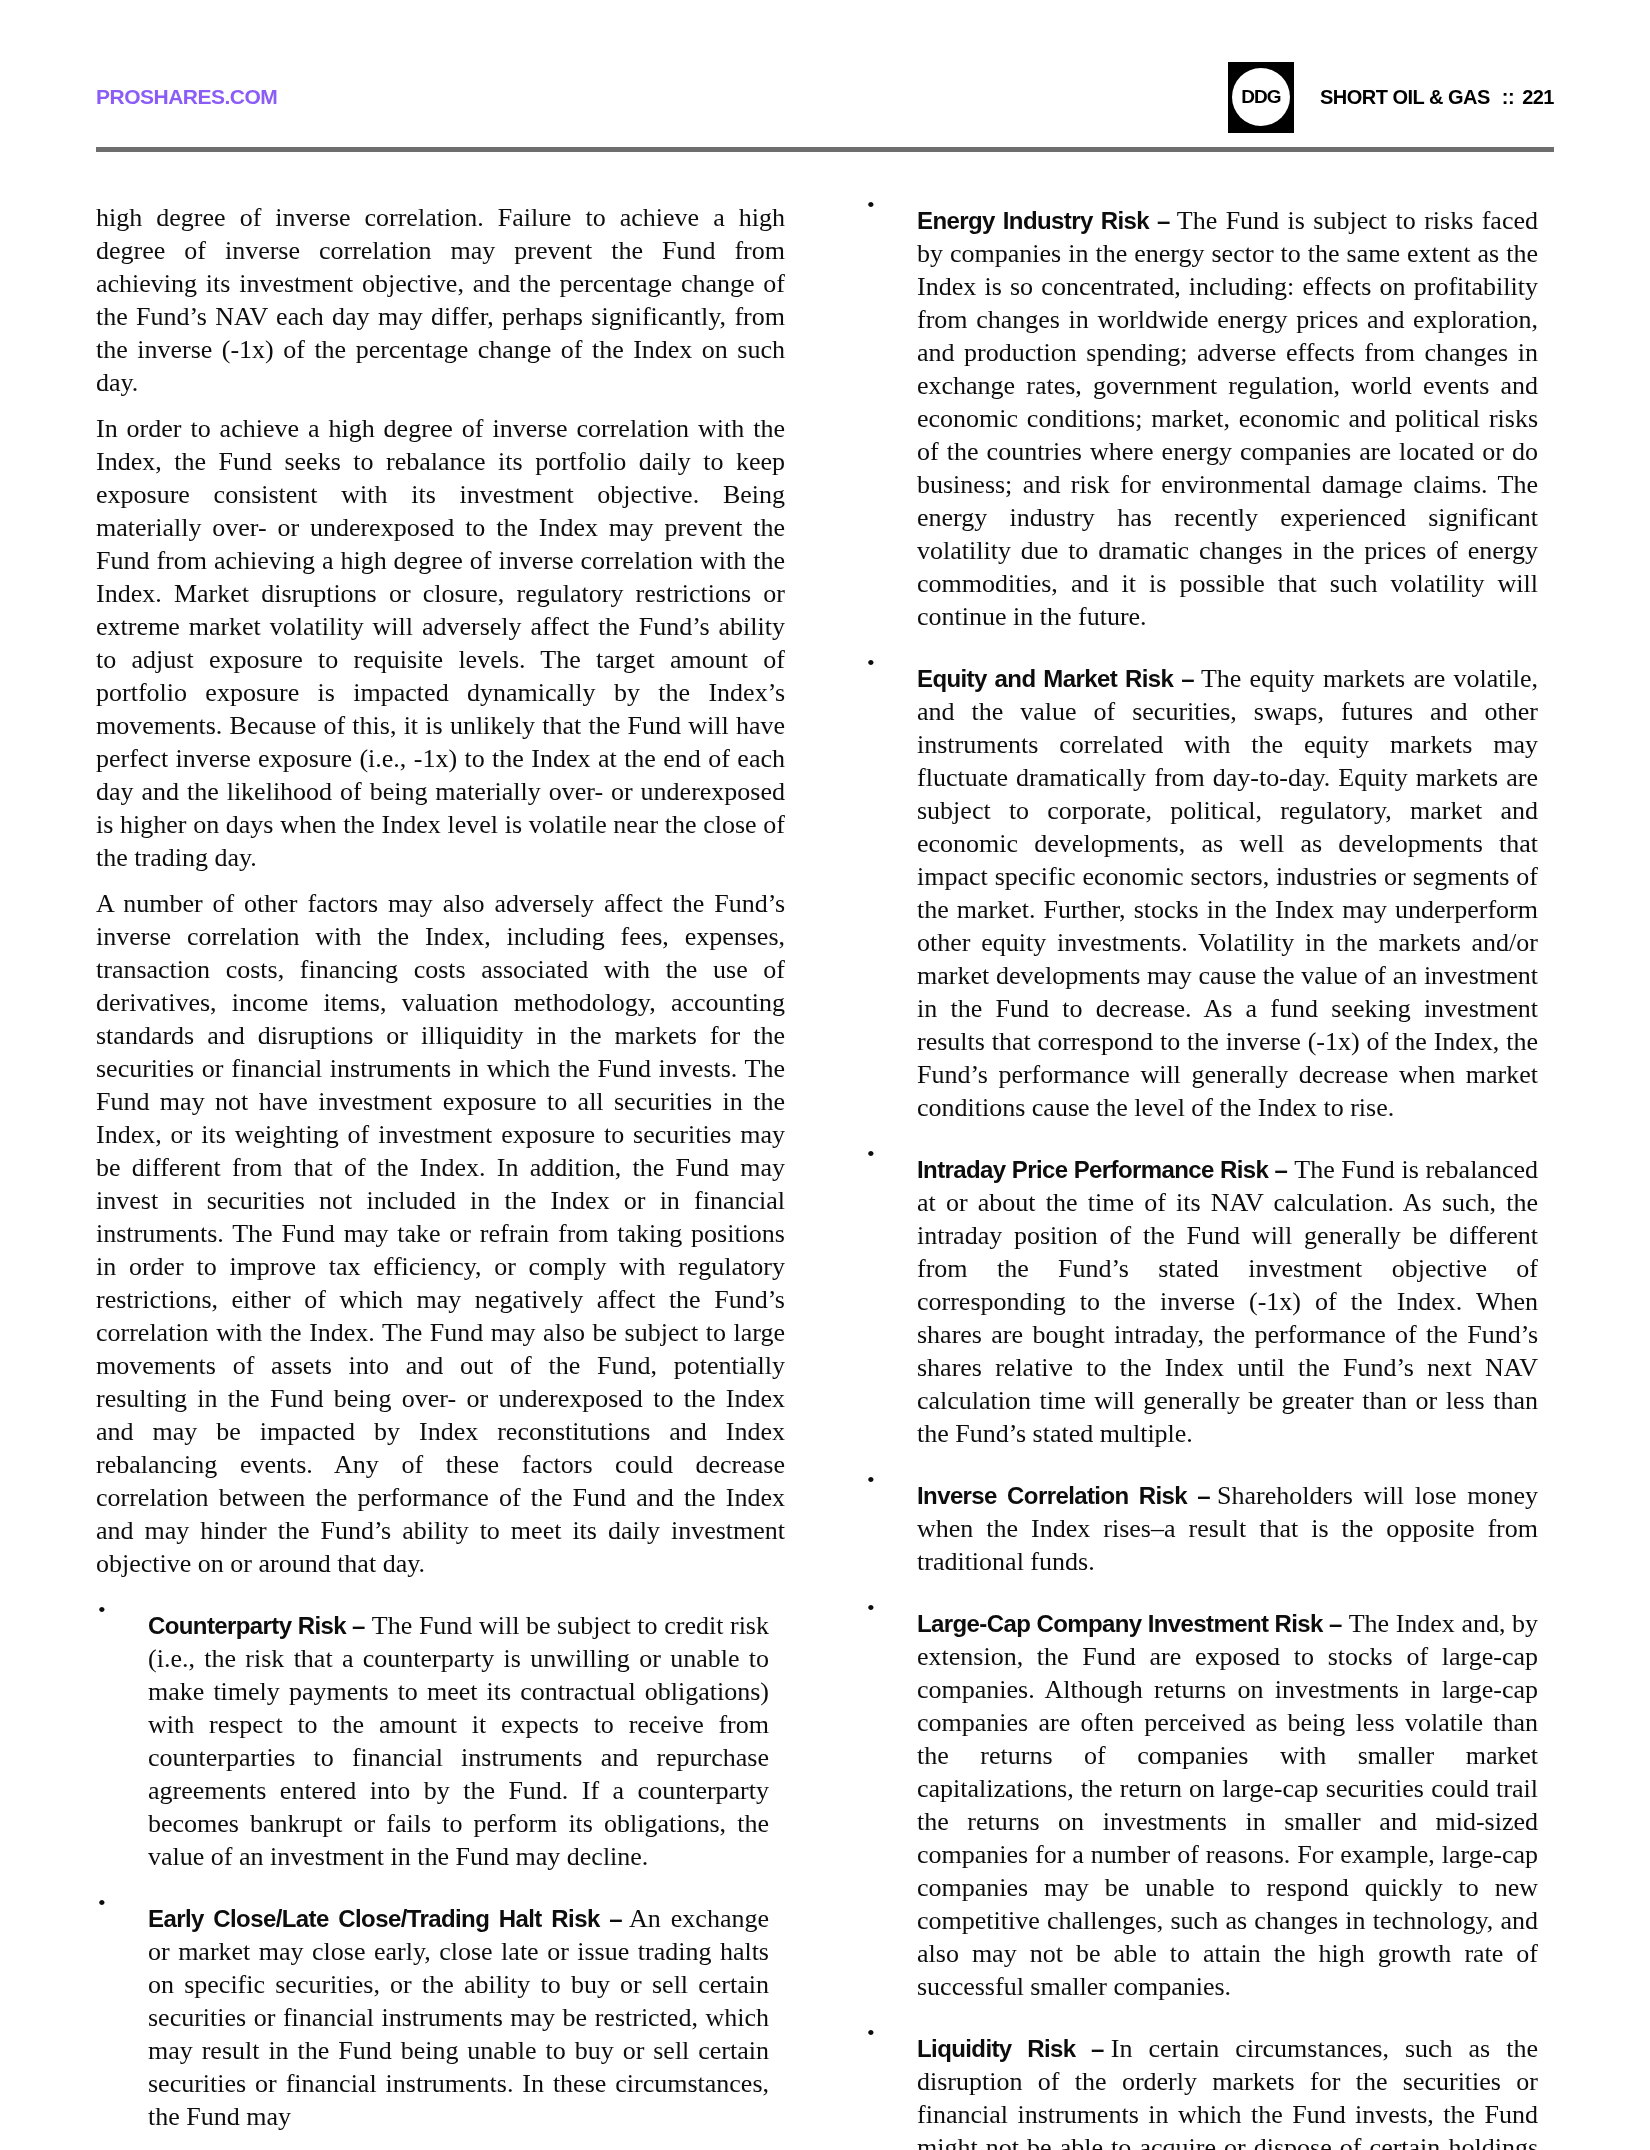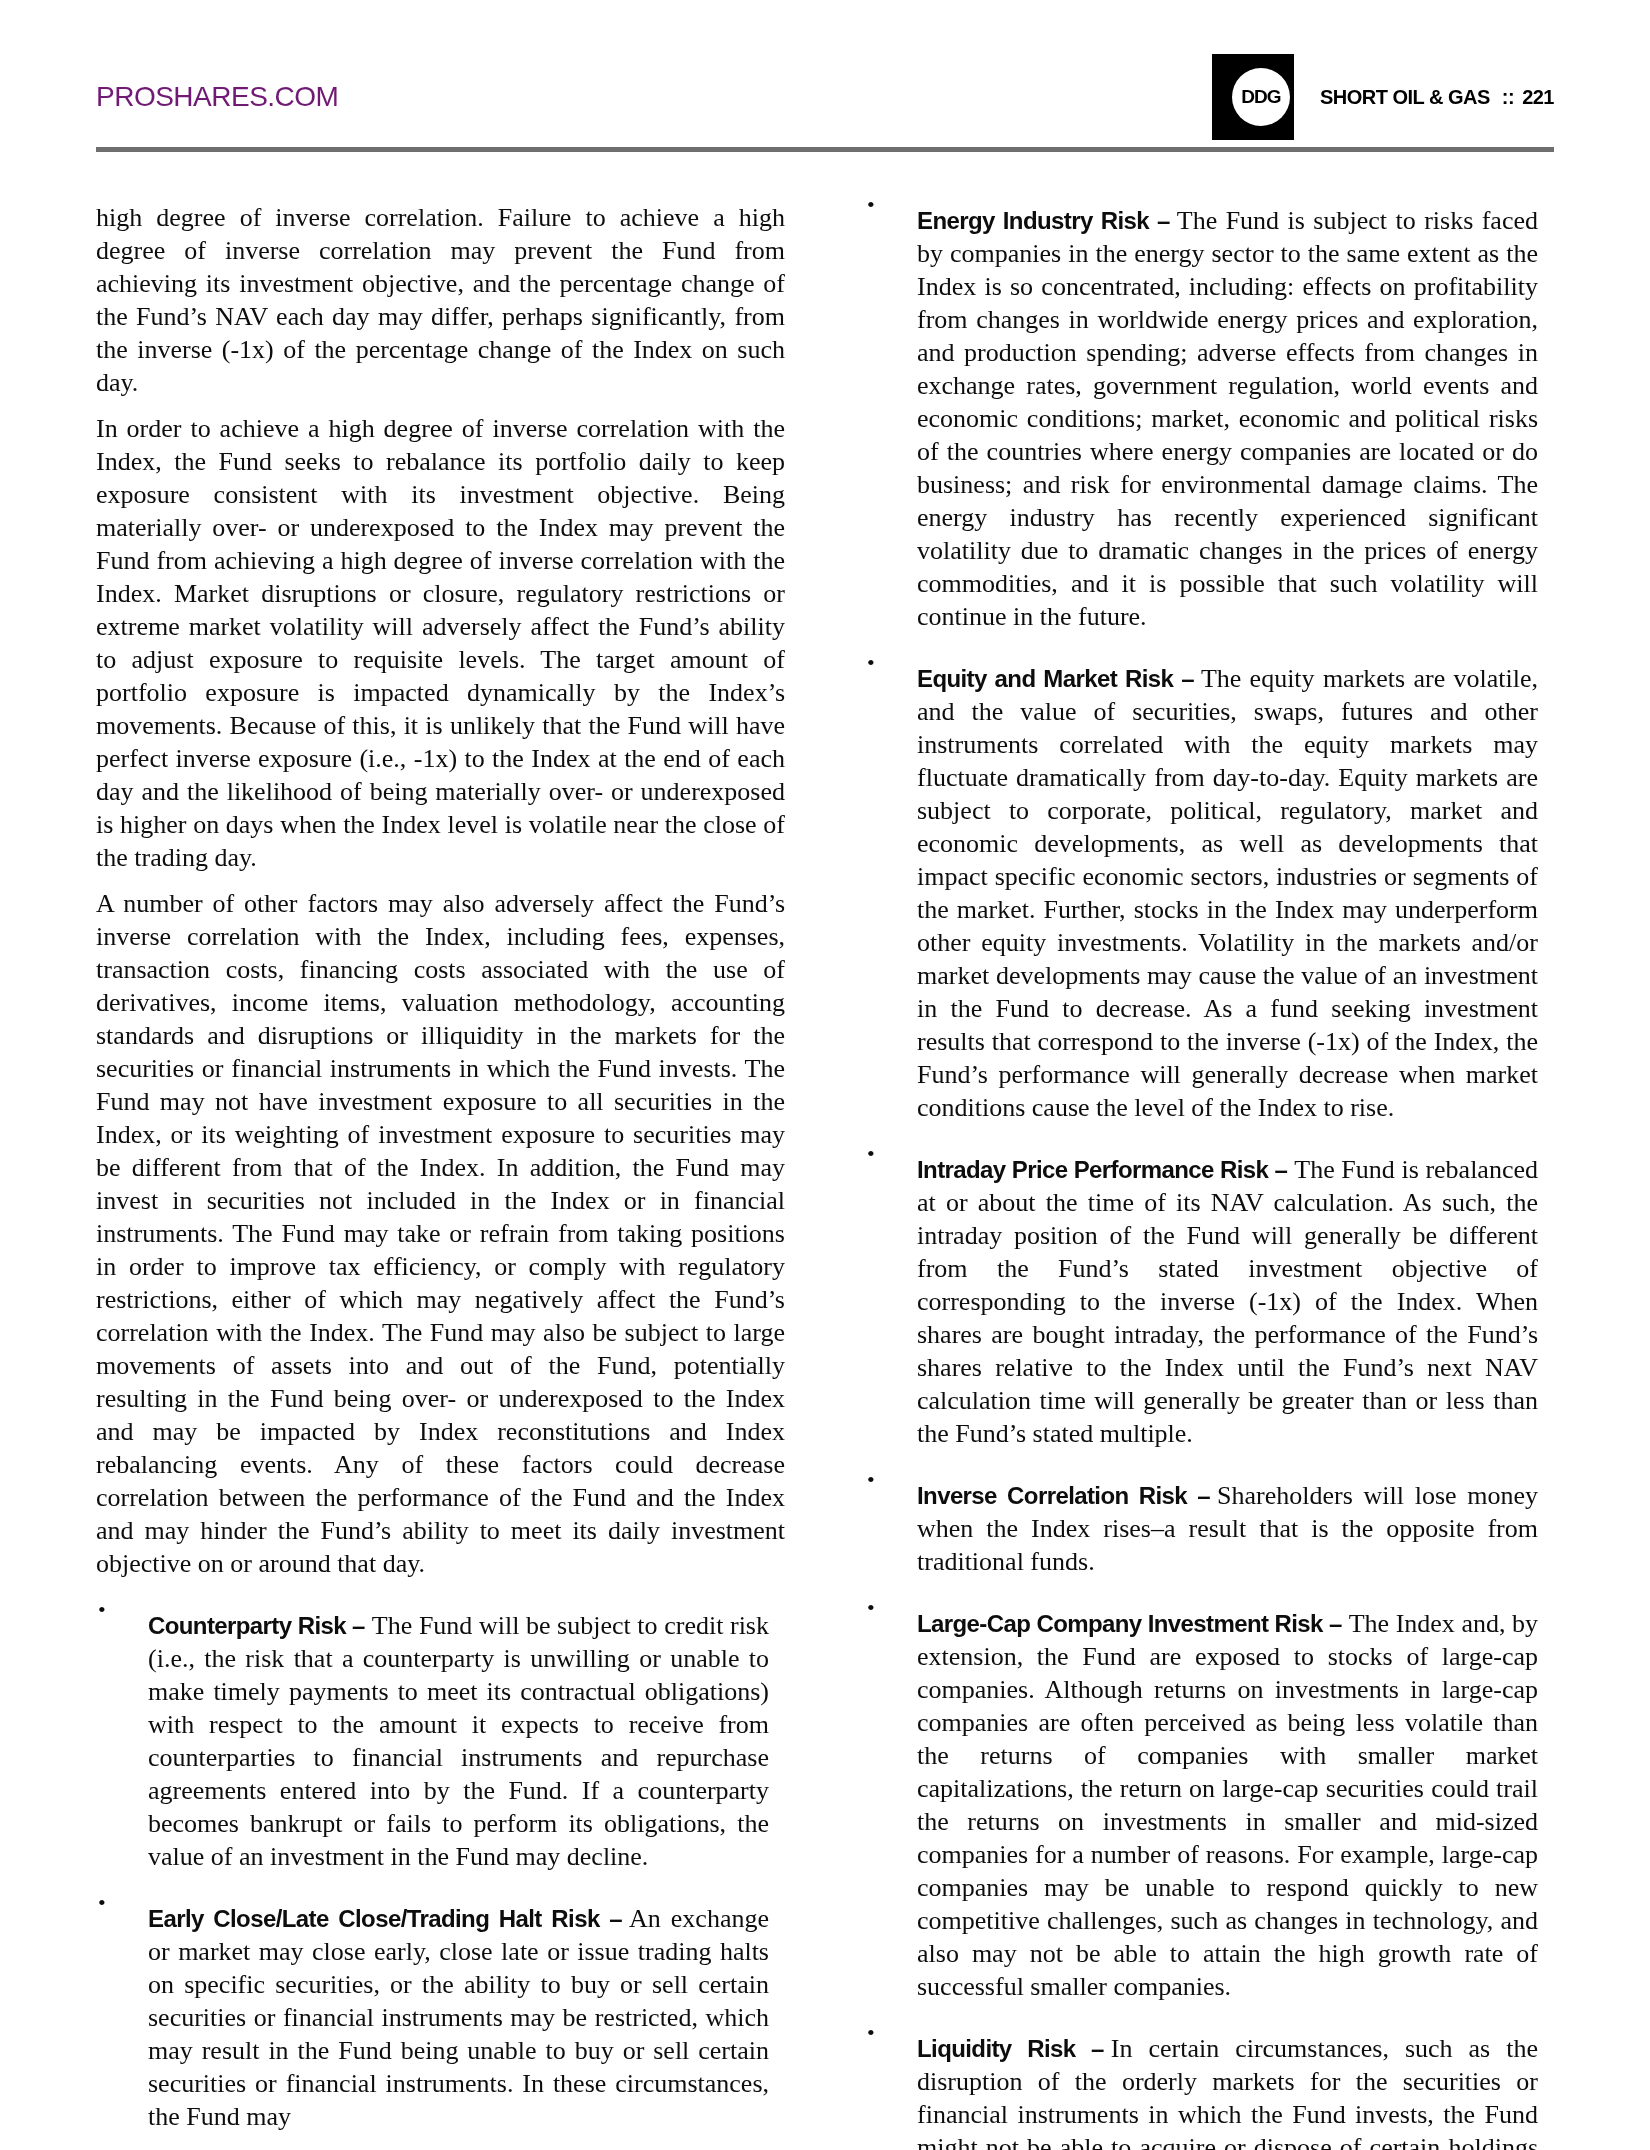--- a/index.html
+++ b/index.html
@@ -20,37 +20,36 @@
   
   .header {
     margin-top: 62px;
     height: 70px;
     display: flex;
     align-items: center;
     justify-content: space-between;
   }
   .site-name {
     font-family: "Liberation Sans", sans-serif;
-    font-weight: 400;
-    font-size: 28px;
+    font-weight: 700;
+    font-size: 21px;
     letter-spacing: -0.5px;
-    color: #701a75;
+    color: #8b5cf6;
   }
   .header-right {
     display: flex;
     align-items: center;
   }
   .ticker-badge {
     width: 66px;
-    height: 86px;
+    height: 71px;
     background: #000;
     display: flex;
     align-items: center;
     justify-content: center;
-    padding-left: 16px;
   }
   .ticker-circle {
     width: 58px;
     height: 58px;
     background: #fff;
     border-radius: 50%;
     display: flex;
     align-items: center;
     justify-content: center;
   }

